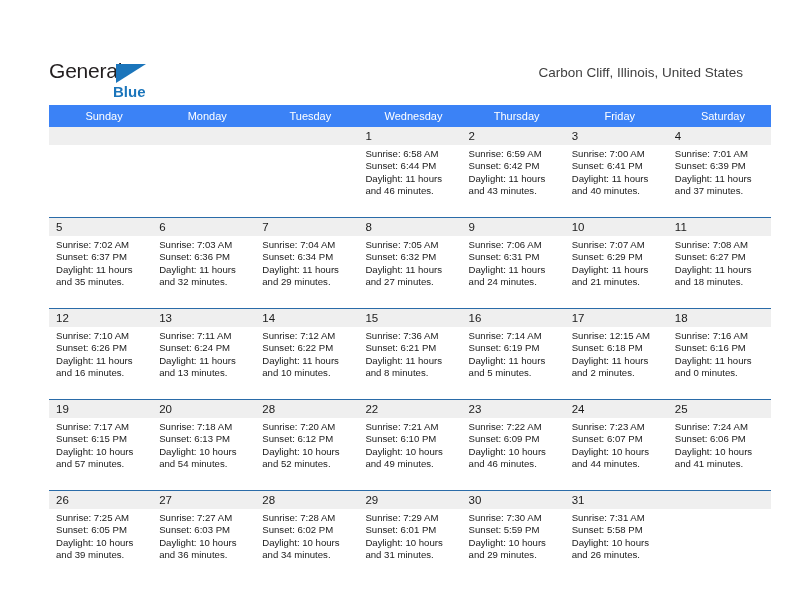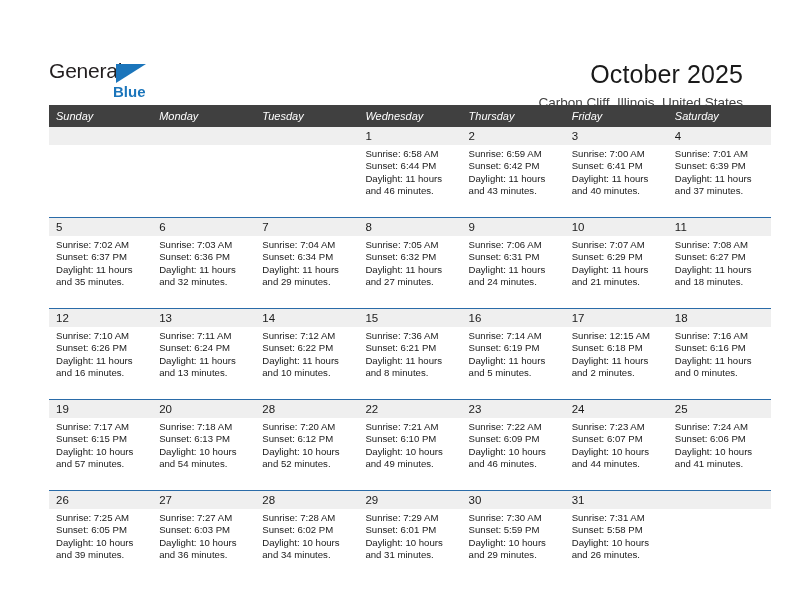--- a/index.html
+++ b/index.html
@@ -87,30 +87,29 @@
   
   .calendar {
     width: 722px;
     border-collapse: collapse;
     table-layout: fixed;
     margin-top: 6px;
   }
   .calendar col { width: 103.14px; }
 
   thead th {
-    background: #404040;
+    background: #3b82f6;
     color: #ffffff;
     font-size: 11px;
     font-weight: normal;
-    text-align: left;
+    text-align: center;
     padding: 5px 0 5px 7px;
     height: 20px;
     box-sizing: border-box;
     vertical-align: middle;
-    font-style: italic;
   }
 
   tbody tr.week-row > td {
     vertical-align: top;
     padding: 0;
     border-top: 1.6px solid #2a6ba8;
     height: 90px;
     box-sizing: border-box;
   }
   tbody tr.week-row:first-child > td {
@@ -148,21 +147,20 @@
 
   <div class="top">
 
     <div class="logo">
       <span class="logo-general">General</span>
       <span class="logo-tri"></span>
       <span class="logo-blue">Blue</span>
     </div>
 
     <div class="titles">
-      <h1 class="cal-title">October 2025</h1>
       <p class="cal-subtitle">Carbon Cliff, Illinois, United States</p>
     </div>
 
   </div>
 
   <table class="calendar">
     <colgroup>
       <col>
         <col>
         <col>

